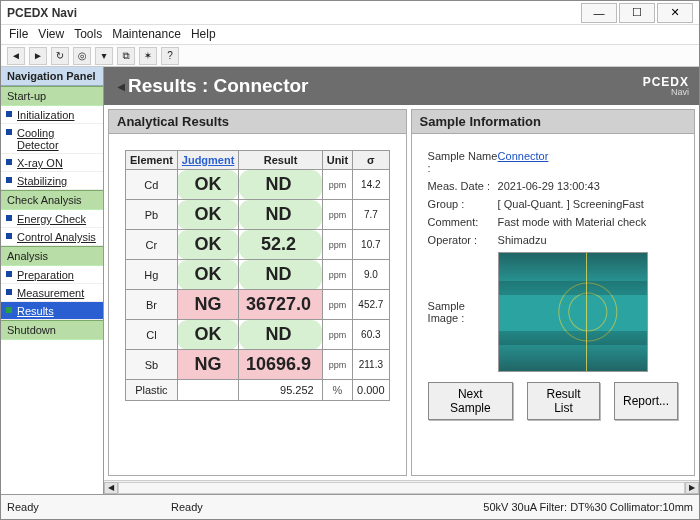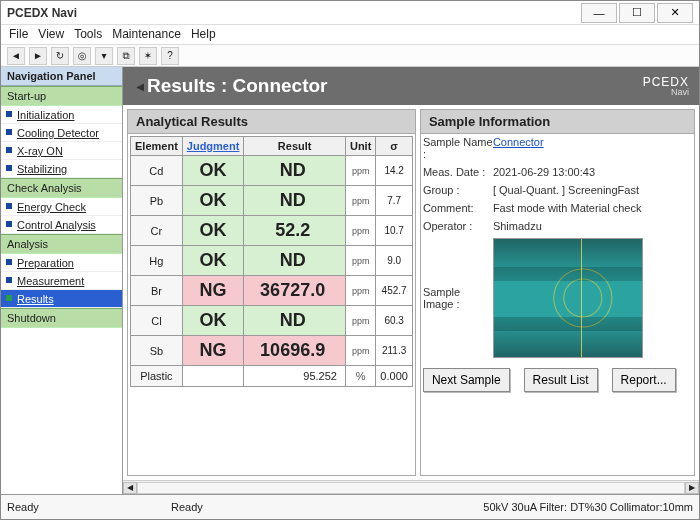--- a/index.html
+++ b/index.html
@@ -7,47 +7,47 @@
   .window { width:700px; height:520px; border:1px solid #888; display:flex; flex-direction:column; background:#fff;}
   .titlebar { height:24px; display:flex; align-items:center; padding:0 6px; background:#fff; border-bottom:1px solid #ddd;}
   .titlebar .title { flex:1; font-size:12px; font-weight:600; color:#333;}
   .wc { display:flex; gap:2px;}
   .wc button { width:36px; height:20px; border:1px solid #bbb; background:#f7f7f7; font-size:11px; cursor:pointer; display:flex;align-items:center;justify-content:center;}
   .menubar { height:20px; display:flex; gap:10px; padding:2px 8px; background:#fff; border-bottom:1px solid #ddd; font-size:12px;}
   .menubar span { cursor:pointer; }
   .toolbar { height:22px; display:flex; align-items:center; gap:4px; padding:2px 6px; background:#fcfcfc; border-bottom:1px solid #ccc;}
   .tool { width:18px; height:18px; border:1px solid #ccc; background:#eee; cursor:pointer; display:flex;align-items:center;justify-content:center; font-size:10px;}
   .body { flex:1; display:flex; min-height:0;}
-  .nav { width:122px; background:#fff; border-right:1px solid #999; display:flex; flex-direction:column;}
+  .nav { width:103px; background:#fff; border-right:1px solid #999; display:flex; flex-direction:column;}
   .nav-head { background:#c9dcef; padding:3px 6px; font-weight:700; border-bottom:1px solid #9ab;}
   .nav-group { background:#b8dda7; padding:3px 6px; font-weight:400; border-top:1px solid #7ba96a; border-bottom:1px solid #bbecb1;}
   .nav-item { padding:3px 6px 2px 16px; background:#fff; border-bottom:1px solid #eee; cursor:pointer; position:relative;text-decoration:underline;}
   .nav-item::before { content:''; position:absolute; left:5px; top:5px; width:6px; height:6px; background:#1746a2;}
   .nav-item.sel { background:#2a5fd1; color:#fff;}
   .nav-item.green::before { background:#26a043; }
   .main { flex:1; display:flex; flex-direction:column; min-width:0;}
   .headerbar { height:38px; background:#6d6d6d; color:#fff; display:flex; align-items:center; padding:0 10px;}
   .headerbar .ht { font-size:19px; font-weight:700;}
   .brand { margin-left:auto; text-align:right; font-size:12px; line-height:1;}
-  .brand .b1 { font-weight:400; letter-spacing:1px;}
+  .brand .b1 { font-weight:700; letter-spacing:1px;}
   .brand .b2 { font-size:9px; color:#ddd;}
   .content { flex:1; display:flex; gap:4px; padding:4px; background:#fff; min-height:0;}
   .panel { flex:1; display:flex; flex-direction:column; min-width:0;}
   .panel-h { background:#d0d0d0; padding:4px 8px; font-weight:700; font-size:13px; border:1px solid #aaa; border-bottom:none;}
-  .panel-b { flex:1; border:1px solid #aaa; padding:2px; background:#fff; min-height:0;}
+  .panel-b { flex:1; border:1px solid #aaa; padding:16px; background:#fff; min-height:0;}
 
   table.res { width:100%; border-collapse:collapse; font-size:11px;}
   table.res th { background:#f0f0f0; border:1px solid #999; padding:3px 4px; font-weight:700;}
   table.res td { border:1px solid #999; padding:4px 4px; text-align:center;}
   .elcell { background:#f6f6f6; width:40px;}
   .jd { font-size:18px; font-weight:700; width:56px;}
   .rv { font-size:18px; font-weight:700; width:110px; text-align:right; padding-right:8px !important;}
   .unit { width:30px; font-size:9px; color:#555;}
   .sig { width:36px; font-size:10px;margin-left:8px;}
-  .ok { background:#d7f0d2;}
+  .ok { background:#d7f0d2;border-radius:11px;}
   .ng { background:#f6c9cf;}
   .plastic td { font-size:11px; font-weight:400;}
 
   .si-row { display:flex; margin-bottom:6px; font-size:11px;}
   .si-lab { width:70px; color:#333;}
   .si-val { flex:1; color:#333;}
   .si-link { color:#1a4fc2; text-decoration:underline; cursor:pointer;}
   .sample-img { width:150px; height:120px; background:linear-gradient(#206565,#2aa3a1,#2aa3a1,#206565); position:relative; border:1px solid #999;}
   .sample-img::before{content:'';position:absolute;inset:0;background:
     radial-gradient(circle at 60% 50%, rgba(255,220,50,0.0) 28px, rgba(255,220,50,0.55) 29px, rgba(255,220,50,0.0) 30px),

